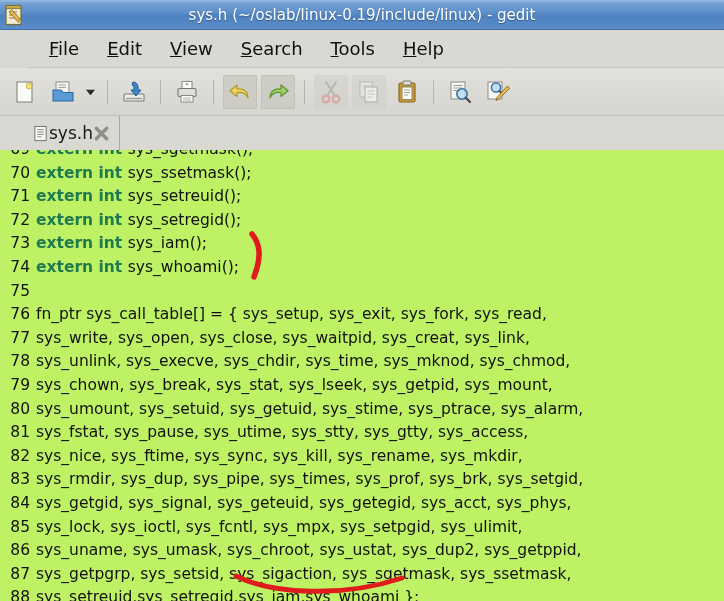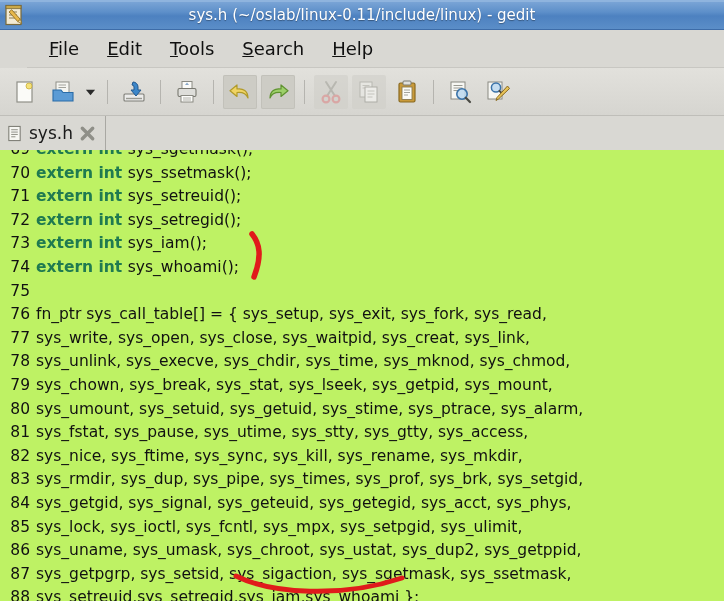--- a/index.html
+++ b/index.html
@@ -105,21 +105,21 @@
     background: #d9d8d3;
     display: flex;
     align-items: stretch;
     box-sizing: border-box;
   }
   .tab {
     display: flex; align-items: center;
     padding: 0 8px 0 6px;
     background: #d9d8d3;
     border-right: 1px solid #a9a8a3;
-    gap: 6px;
+    margin-left: 26px;
   }
   .tab-label {
     font-size: 17px;
     color: #1a1a1a;
     font-family: "DejaVu Sans", sans-serif;
   }
   .tab-close {
     width: 18px; height: 18px;
     display: flex; align-items: center; justify-content: center;
   }
@@ -181,28 +181,29 @@
         <rect x="2" y="1.5" width="15" height="3.2" fill="#c9a84a" stroke="#7a6a3a" stroke-width="0.8"></rect>
         <line x1="5" y1="8" x2="13" y2="8" stroke="#8a7a50" stroke-width="1"></line>
         <line x1="5" y1="11" x2="13" y2="11" stroke="#8a7a50" stroke-width="1"></line>
         <line x1="5" y1="14" x2="11" y2="14" stroke="#8a7a50" stroke-width="1"></line>
         <g transform="rotate(-42 13 13)">
           <rect x="10.5" y="4" width="3.4" height="13" fill="#e8b84a" stroke="#8a6a20" stroke-width="0.8"></rect>
           <polygon points="10.5,17 13.9,17 12.2,21" fill="#f0e0b0" stroke="#8a6a20" stroke-width="0.7"></polygon>
         </g>
       </svg>
     </div>
-    <div class="title-text">sys.h (~/oslab/linux-0.11/include/linux) - gedit</div>
+    <div class="title-text">sys.h (~/oslab/linux-0.19/include/linux) - gedit</div>
   </div>
 
   <div class="menubar">
     <div class="menu-item"><u>F</u><span>ile</span></div>
     <div class="menu-item"><u>E</u><span>dit</span></div>
+    <div class="menu-item"><u>V</u><span>iew</span></div>
+    <div class="menu-item"><u>S</u><span>earch</span></div>
     <div class="menu-item"><u>T</u><span>ools</span></div>
-    <div class="menu-item"><u>S</u><span>earch</span></div>
     <div class="menu-item"><u>H</u><span>elp</span></div>
   </div>
 
   <div class="toolbar">
 
     <div class="tb-btn">
       <svg viewBox="0 0 26 26" width="26" height="26">
         <rect x="5" y="3" width="15" height="20" fill="#fbfbf8" stroke="#8f8f88" stroke-width="1.2"></rect>
         <circle cx="17" cy="7" r="3" fill="#f5e27a" stroke="#c9ae3a" stroke-width="0.8"></circle>
       </svg>

